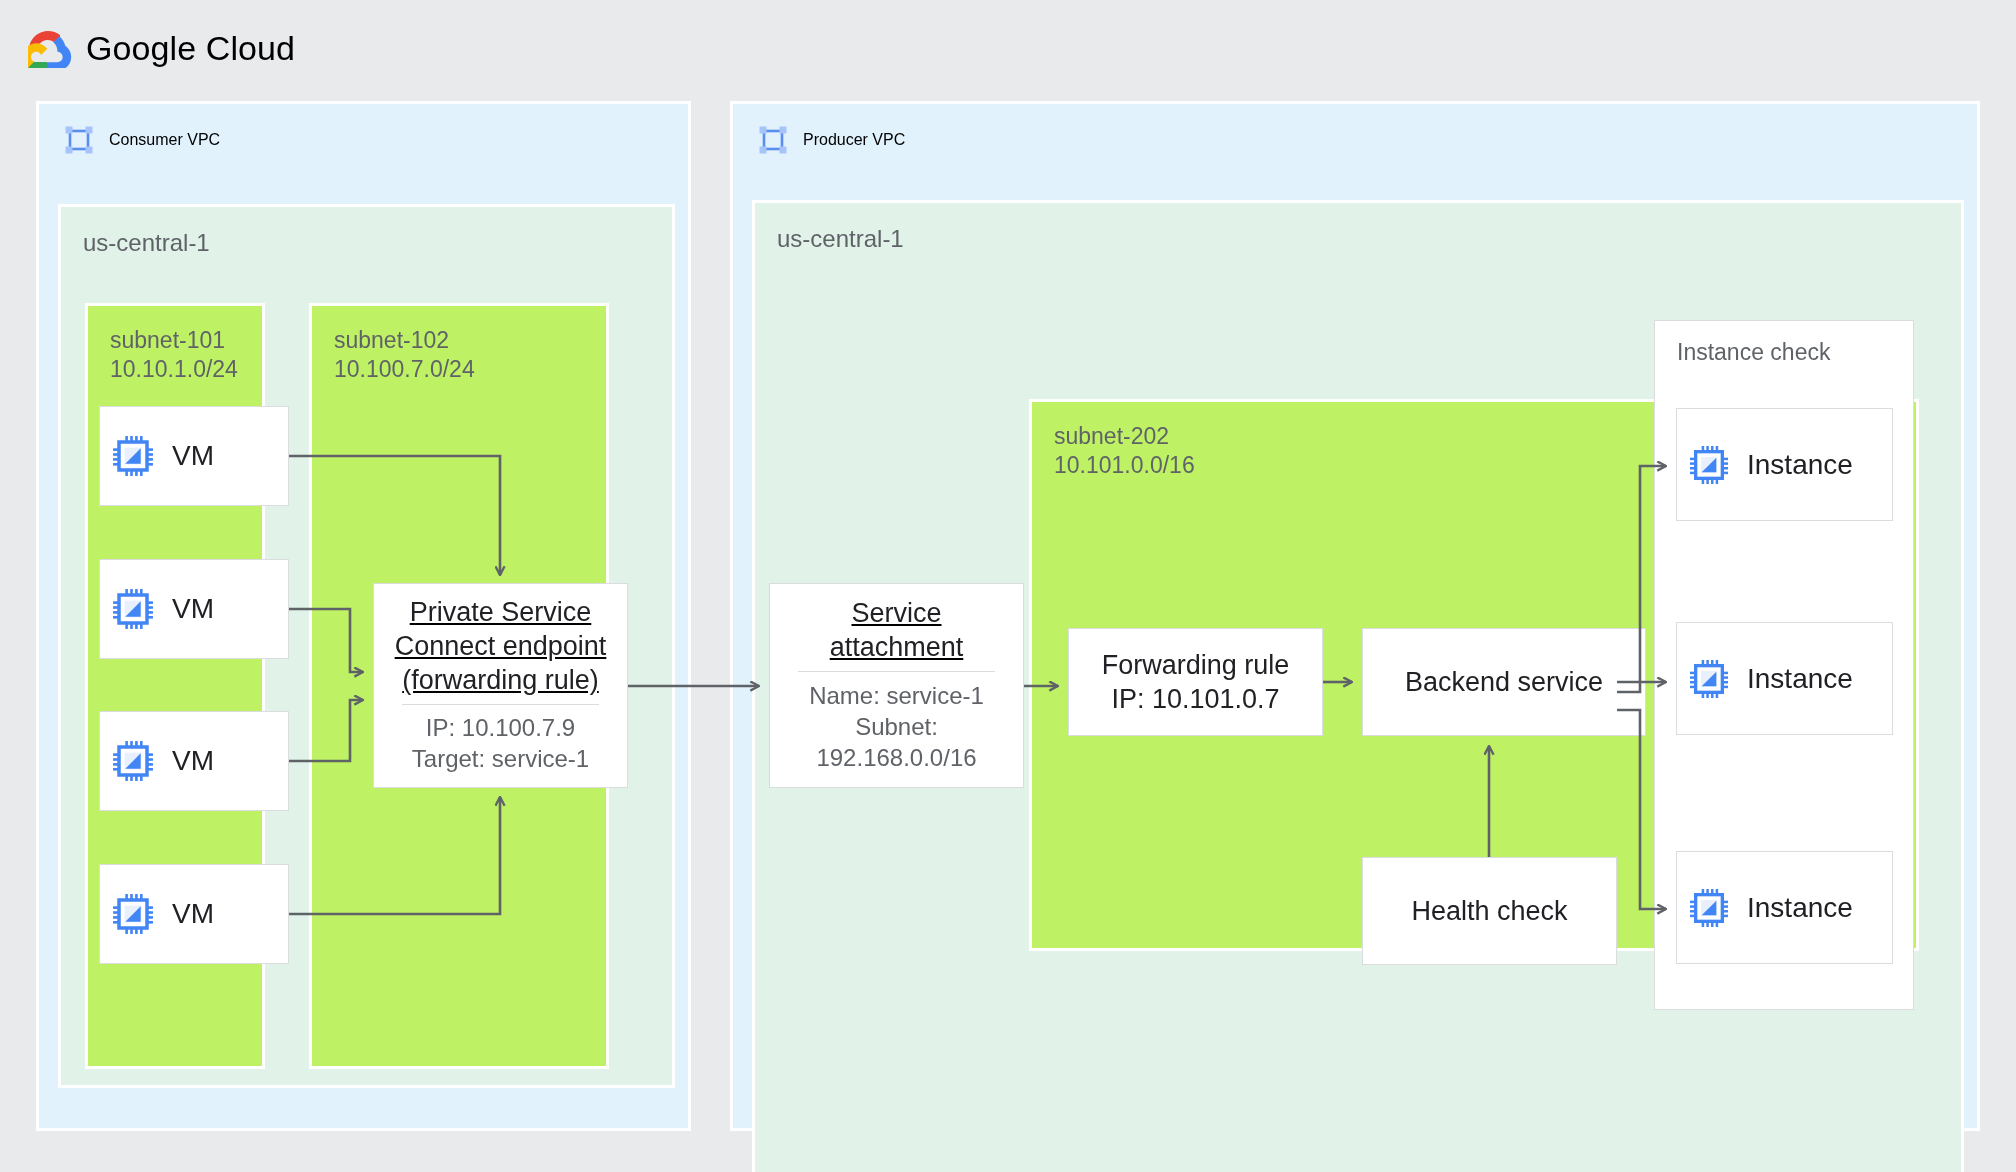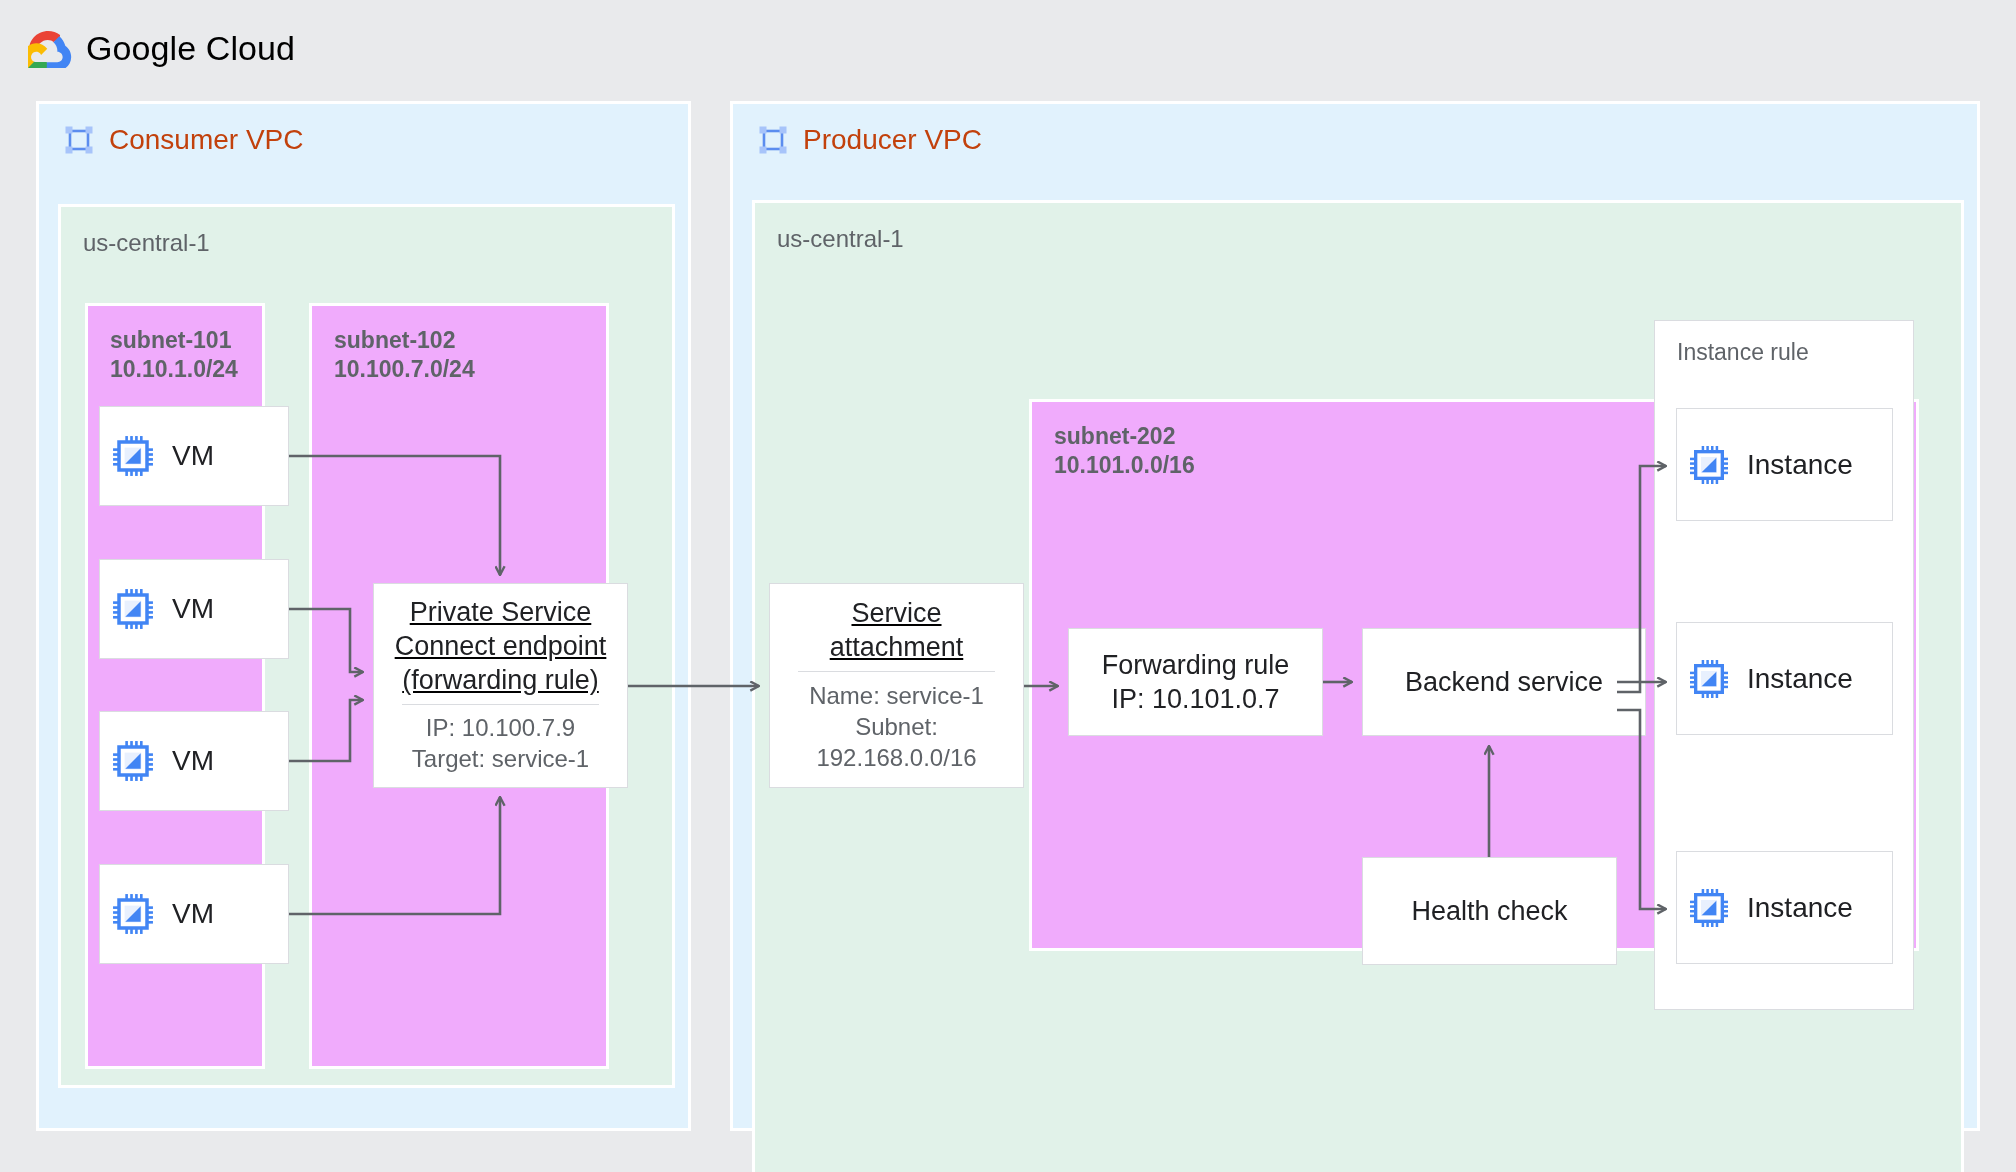--- a/index.html
+++ b/index.html
@@ -48,22 +48,22 @@
   }
   .vpc-header {
     position: absolute;
     left: 24px;
     top: 20px;
     display: flex;
     align-items: center;
     gap: 14px;
   }
   .vpc-title {
-    font-size: 28px;
-    color: #c2410c;
+    font-size: 16px;
+    color: #000000;
     white-space: nowrap;
     text-align: right;
   }
 
   .region {
     position: absolute;
     background: #E1F2E9;
     border: 3px solid #FFFFFF;
     box-sizing: border-box;
   }
@@ -71,24 +71,23 @@
     position: absolute;
     left: 22px;
     top: 22px;
     font-size: 24px;
     color: #5F6368;
     white-space: nowrap;
   }
 
   .subnet {
     position: absolute;
-    background: #f0abfc;
+    background: #bef264;
     border: 3px solid #FFFFFF;
     box-sizing: border-box;
-    font-weight: bold;
   }
   .subnet-label {
     position: absolute;
     left: 22px;
     top: 20px;
     font-size: 23px;
     color: #5F6368;
     line-height: 1.26;
     white-space: nowrap;
   }
@@ -393,21 +392,21 @@
 
   <div class="node" style="left:1362px; top:628px; width:284px; height:108px;">
     <div class="node-title">Backend service</div>
   </div>
 
   <div class="node" style="left:1362px; top:857px; width:255px; height:108px;">
     <div class="node-title">Health check</div>
   </div>
 
   <div class="group" style="left:1654px; top:320px; width:260px; height:690px;">
-    <div class="group-title">Instance rule</div>
+    <div class="group-title">Instance check</div>
   </div>
 
   <div class="node machine" style="left:1676px; top:408px; width:217px; height:113px;">
     <svg width="40" height="40" viewBox="0 0 24 24">
       <g fill="#4285F4">
         <rect x="7.6" y="0.6" width="1.5" height="3"></rect>
           <rect x="10.4" y="0.6" width="1.5" height="3"></rect>
         <rect x="13.2" y="0.6" width="1.5" height="3"></rect>
           <rect x="16" y="0.6" width="1.5" height="3"></rect>
         <rect x="7.6" y="20.4" width="1.5" height="3"></rect>

